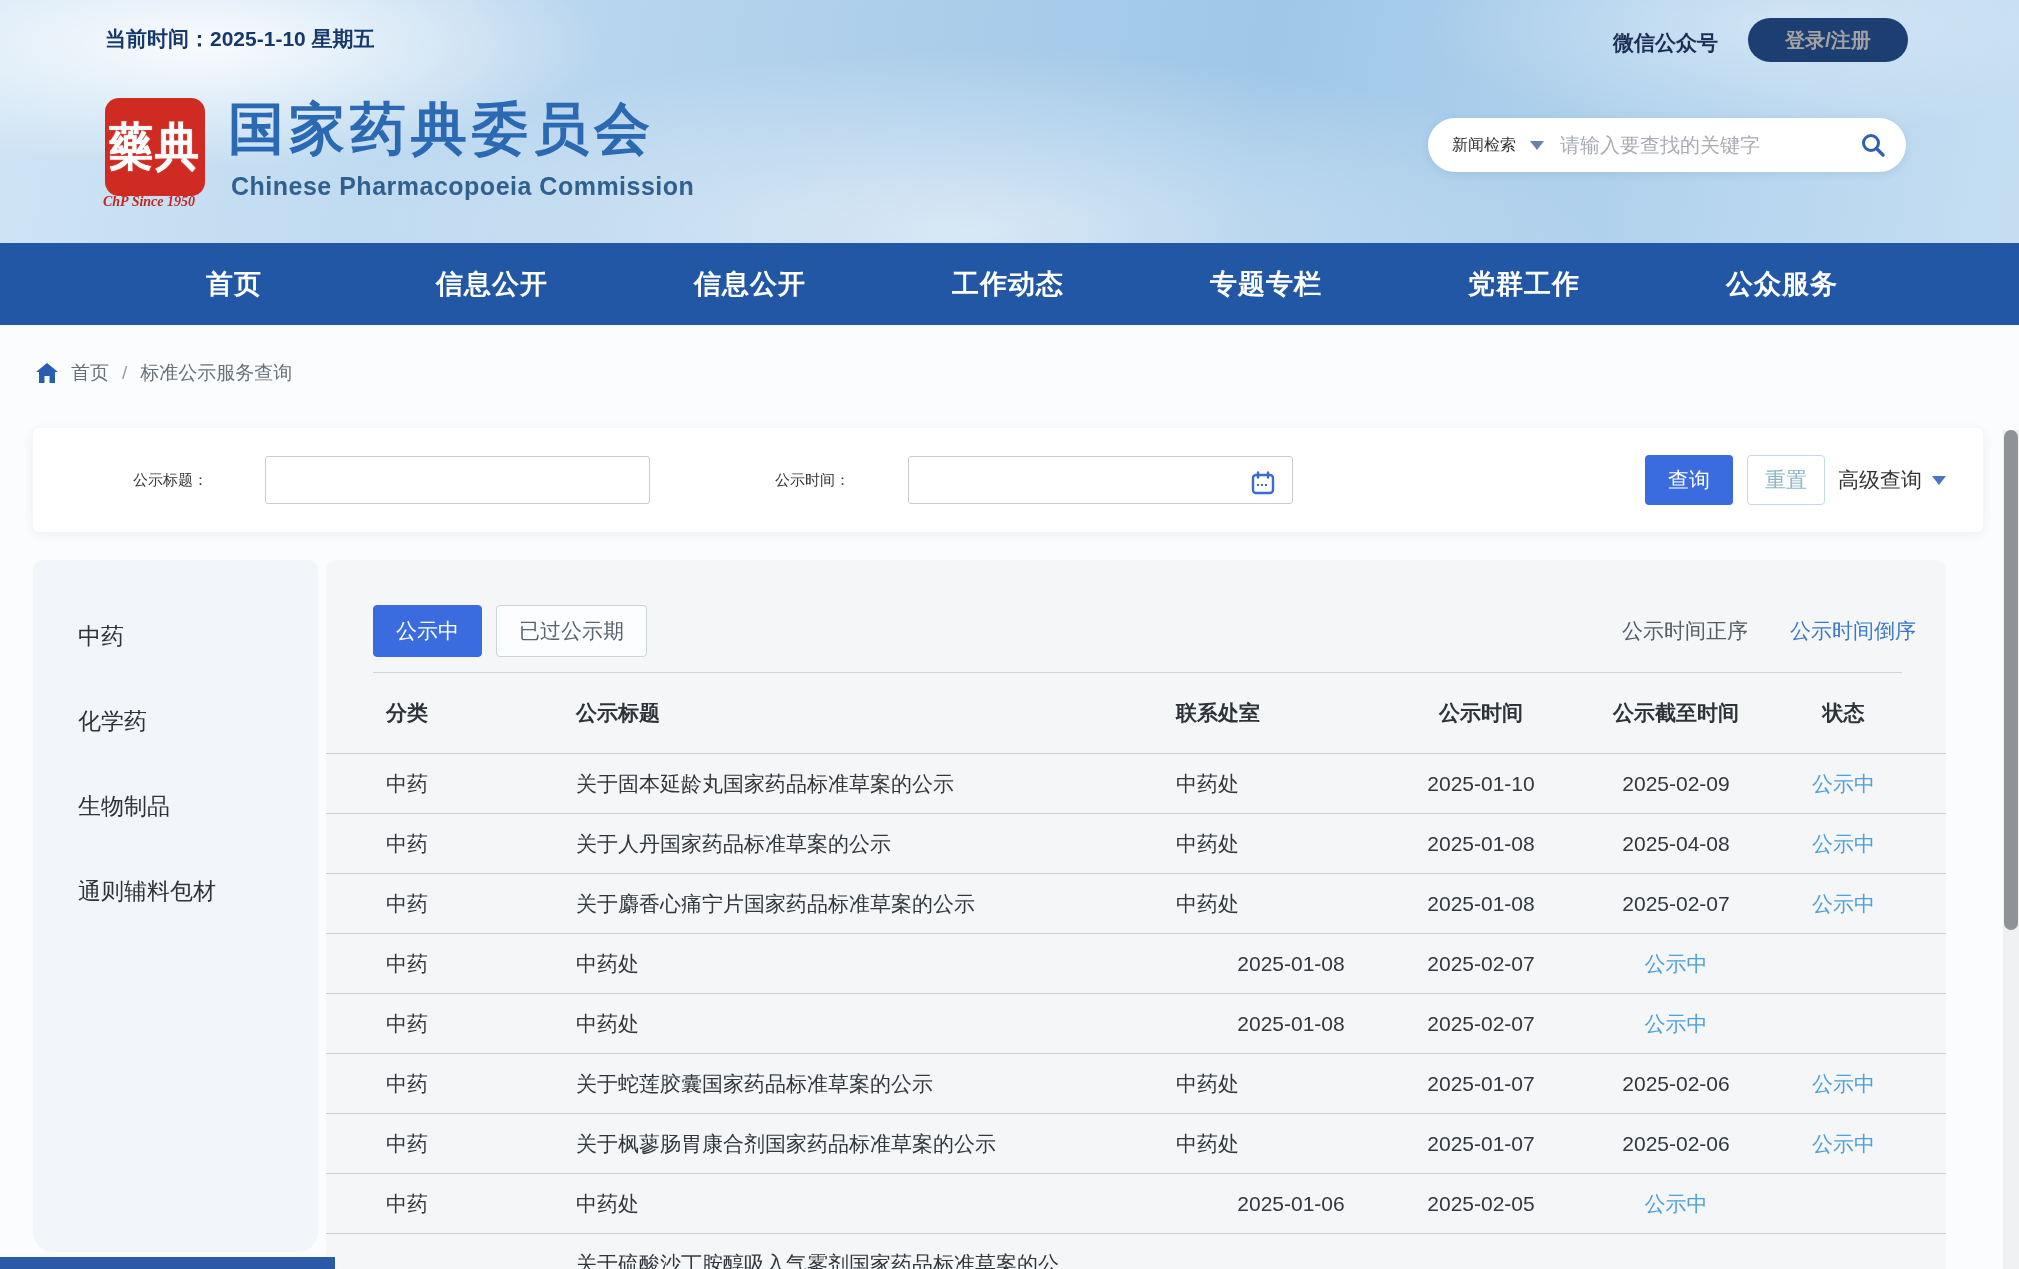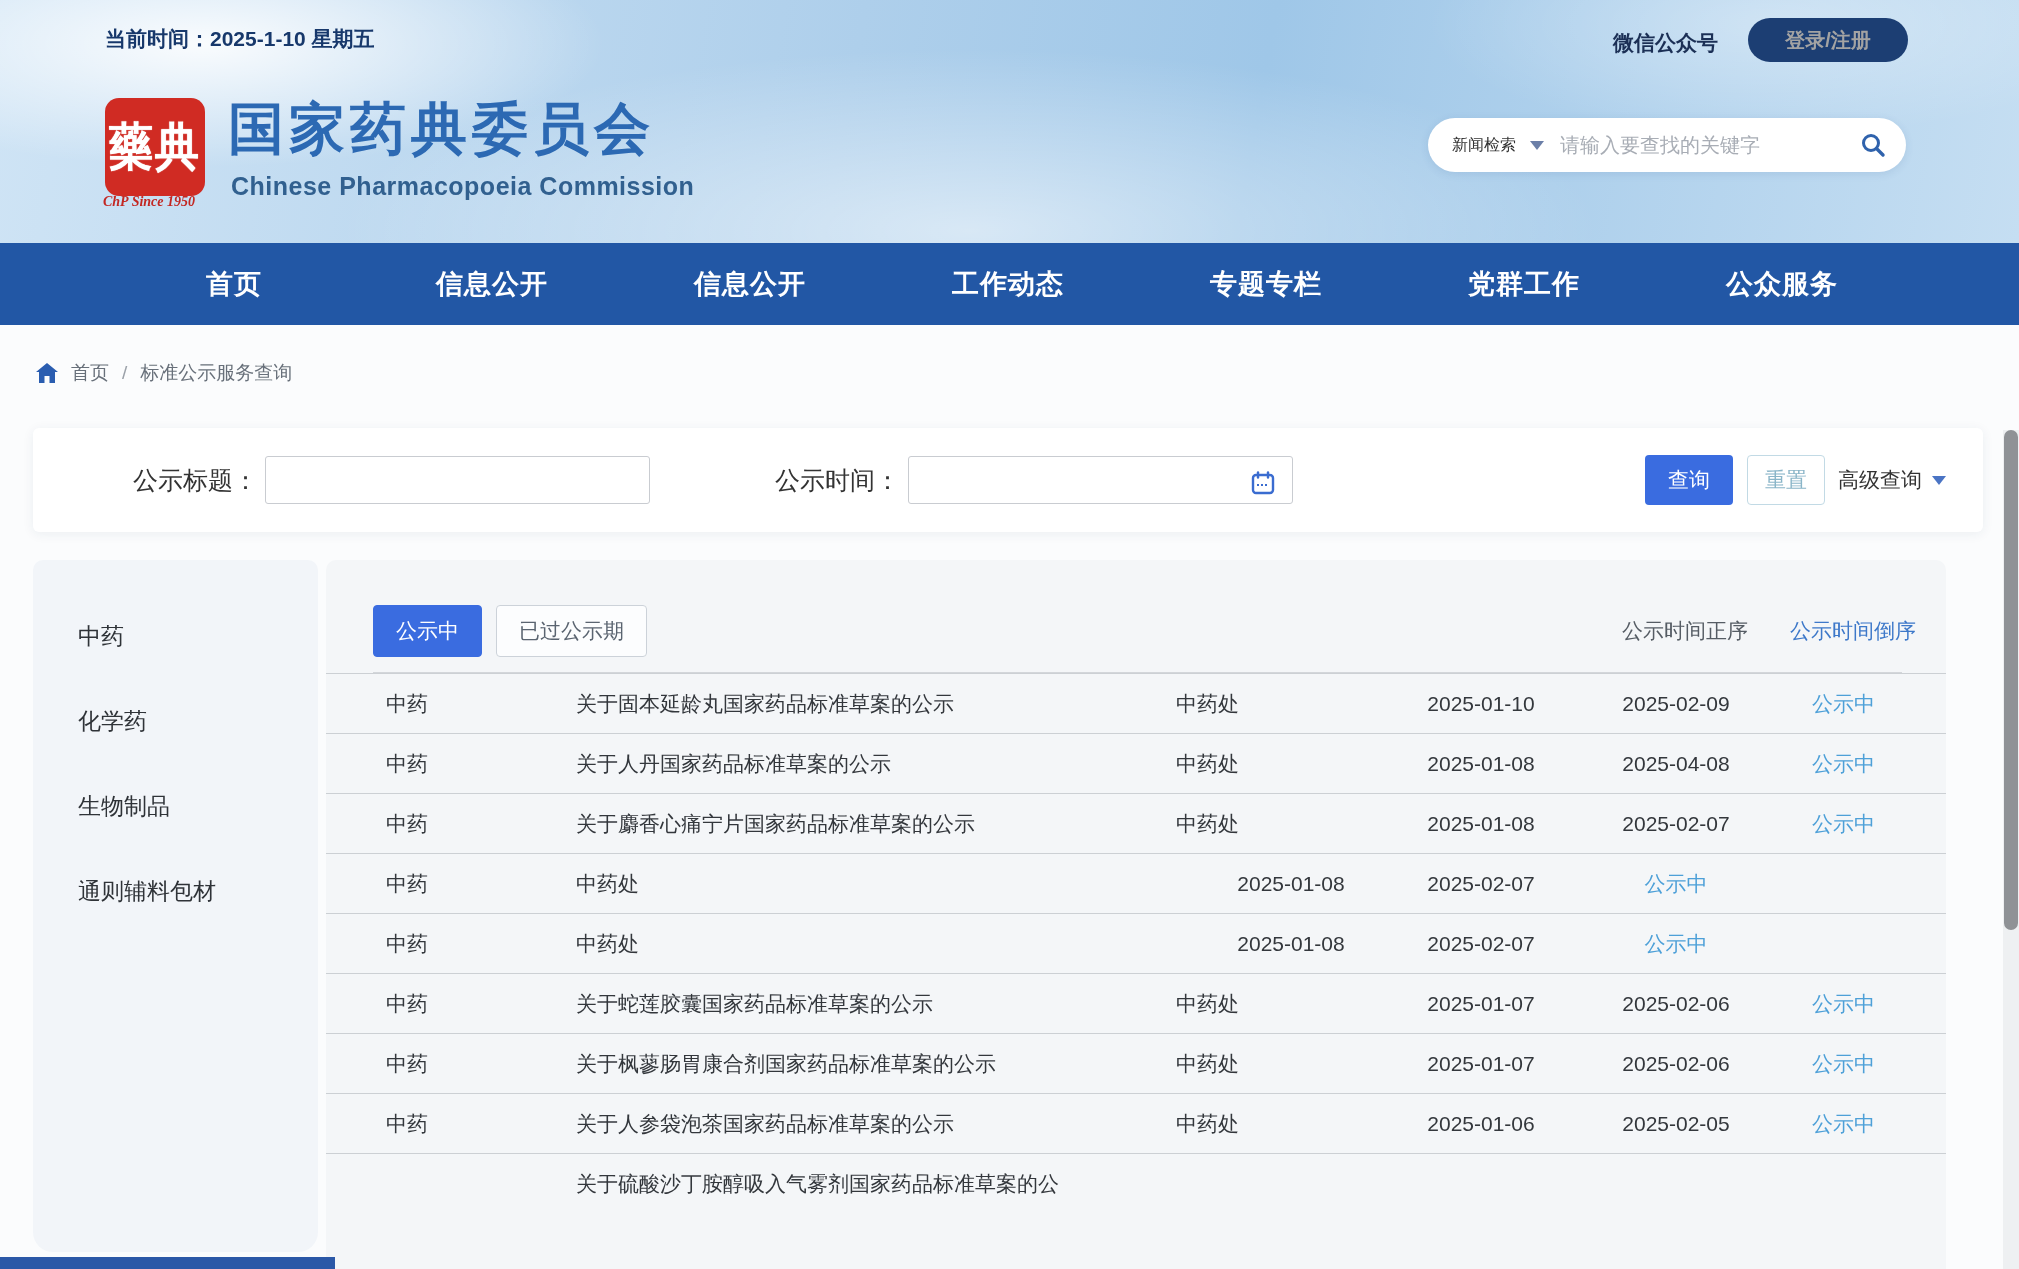--- a/index.html
+++ b/index.html
@@ -46,21 +46,21 @@
   .nav-item { flex:1; display:flex; align-items:center; justify-content:center; color:#fff; font-size:27px; font-weight:bold; cursor:pointer; letter-spacing:1px; }
 
   
   .breadcrumb { position:absolute; left:36px; top:358px; height:30px; display:flex; align-items:center; gap:13px; font-size:19px; color:#68707a; }
   .crumb-sep { color:#9aa0a8; }
   .crumb-link { cursor:pointer; }
 
   
   .filter-card { position:absolute; left:33px; top:428px; width:1950px; height:104px; background:#fff; border-radius:6px;
     box-shadow:0 2px 12px rgba(30,50,90,.07); }
-  .f-label { position:absolute; top:0; height:104px; display:flex; align-items:center; font-size:25px; color:#333; }
+  .f-label { position:absolute; top:0; height:104px; display:flex; align-items:center; font-size:15px; color:#333; }
   .f-label.t1 { left:100px; } .f-label.t2 { left:742px; }
   .f-input { position:absolute; top:28px; height:48px; width:385px; border:1px solid #c9ccd1; border-radius:3px; background:#fff;
     font-size:20px; padding:0 12px; outline:none; }
   .f-input.i1 { left:232px; } .f-input.i2 { left:875px; padding-right:44px; }
   .cal-icon { position:absolute; left:1218px; top:43px; cursor:pointer; display:flex; }
   .btn-query { position:absolute; left:1612px; top:27px; width:88px; height:50px; background:#3a6ce0; color:#fff; font-size:21px;
     border:none; border-radius:4px; cursor:pointer; }
   .btn-reset { position:absolute; left:1714px; top:27px; width:78px; height:50px; background:#fff; color:#8ab5c8; font-size:21px;
     border:1px solid #c2dae5; border-radius:4px; cursor:pointer; }
   .advanced { position:absolute; left:1805px; top:0; height:104px; display:flex; align-items:center; gap:10px; font-size:21px; color:#333; cursor:pointer; }
@@ -188,20 +188,29 @@
 
       <div class="tab active">公示中</div>
         <div class="tab">已过公示期</div>
         <div class="sorts">
 
       <span class="sort-link">公示时间正序</span>
           <span class="sort-link active">公示时间倒序</span>
         </div>
     </div>
     <div class="tab-divider"></div>
+    <div class="thead">
+
+    <span class="c1">分类</span>
+        <span class="c2">公示标题</span>
+        <span class="c3">联系处室</span>
+        <span class="c4">公示时间</span>
+        <span class="c5">公示截至时间</span>
+        <span class="c6">状态</span>
+      </div>
     <div>
 
     <div class="trow">
           <span class="c1">中药</span>
           <span class="c2 cell-title">关于固本延龄丸国家药品标准草案的公示</span>
           <span class="c3">中药处</span>
           <span class="c4">2025-01-10</span>
           <span class="c5">2025-02-09</span>
           <span class="c6 cell-status">公示中</span>
         </div>
@@ -246,21 +255,20 @@
         <div class="trow">
           <span class="c1">中药</span>
           <span class="c2 cell-title">关于枫蓼肠胃康合剂国家药品标准草案的公示</span>
           <span class="c3">中药处</span>
           <span class="c4">2025-01-07</span>
           <span class="c5">2025-02-06</span>
           <span class="c6 cell-status">公示中</span>
         </div>
         <div class="trow">
           <span class="c1">中药</span>
-          <span class="c2 cell-title">关于人参袋泡茶国家药品标准草案的公示</span>
           <span class="c3">中药处</span>
           <span class="c4">2025-01-06</span>
           <span class="c5">2025-02-05</span>
           <span class="c6 cell-status">公示中</span>
         </div>
         <div class="trow">
           <span class="c1"></span>
           <span class="c2 cell-title">关于硫酸沙丁胺醇吸入气雾剂国家药品标准草案的公</span>
           <span class="c3"></span>
           <span class="c4"></span>

